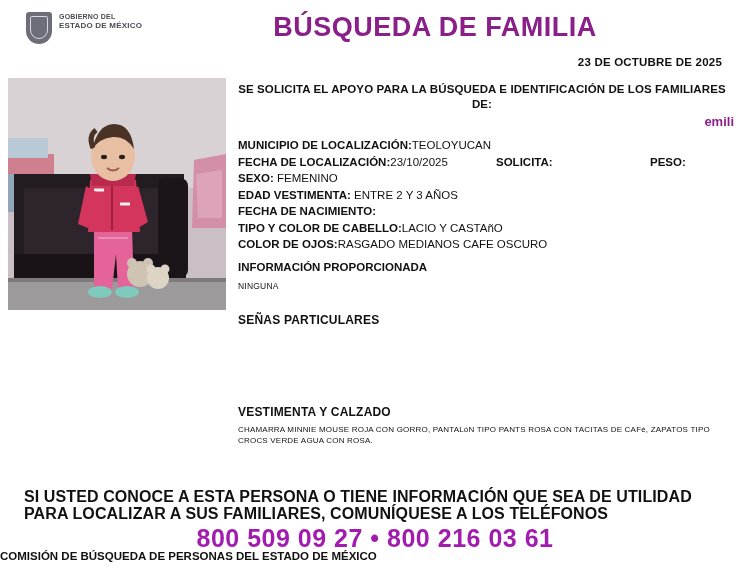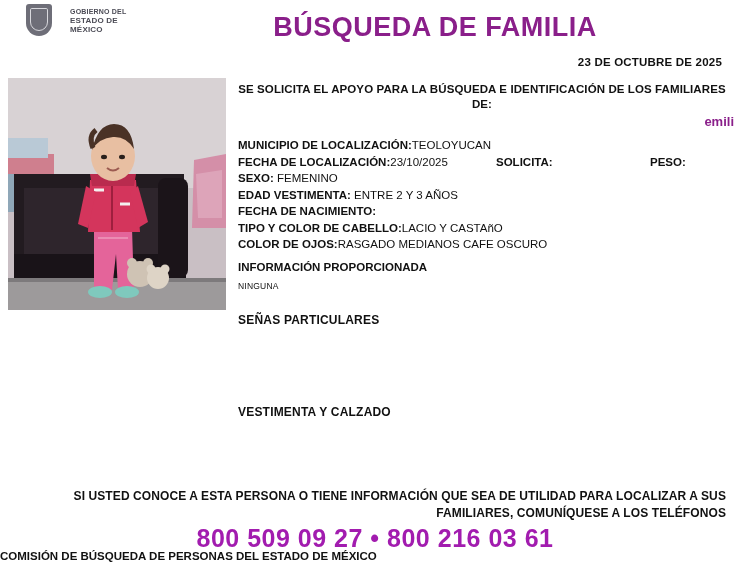--- a/index.html
+++ b/index.html
@@ -24,26 +24,26 @@
   }
 
   
   .header {
     position: relative;
     height: 58px;
   }
   .gov-logo {
     position: absolute;
     left: 26px;
-    top: 2px;
+    top: 12px;
     width: 120px;
     height: 36px;
     display: flex;
-    align-items: center;
-    gap: 18px;
+    align-items: flex-start;
+    gap: 7px;
   }
   .gov-shield {
     width: 26px;
     height: 32px;
     background: #6e6e78;
     border-radius: 3px 3px 13px 13px;
     position: relative;
     flex: none;
   }
   .gov-shield::after {
@@ -189,22 +189,22 @@
     line-height: 11px;
     letter-spacing: .2px;
   }
 
   
   .footer-call {
     position: absolute;
     left: 24px;
     right: 24px;
     top: 488px;
-    text-align: right;
-    font-size: 12px;
+    text-align: left;
+    font-size: 16px;
     font-weight: bold;
     line-height: 17px;
     letter-spacing: .1px;
   }
   .phones {
     position: absolute;
     left: 0;
     right: 0;
     top: 524px;
     text-align: center;
@@ -331,18 +331,19 @@
     <div class="det-row">
       <span class="lbl">COLOR DE OJOS:</span><span class="val">RASGADO MEDIANOS CAFE OSCURO</span>
     </div>
     <div class="info-head">INFORMACIÓN PROPORCIONADA</div>
     <div class="info-val">NINGUNA</div>
   </div>
 
   <div class="senas">SEÑAS PARTICULARES</div>
 
   <div class="vest-head">VESTIMENTA Y CALZADO</div>
+  <div class="vest-val">CHAMARRA MINNIE MOUSE ROJA CON GORRO, PANTALóN TIPO PANTS ROSA CON TACITAS DE CAFé, ZAPATOS TIPO CROCS VERDE AGUA CON ROSA.</div>
 
   <div class="footer-call">SI USTED CONOCE A ESTA PERSONA O TIENE INFORMACIÓN QUE SEA DE UTILIDAD PARA LOCALIZAR A SUS FAMILIARES, COMUNÍQUESE A LOS TELÉFONOS</div>
   <div class="phones">800 509 09 27 • 800 216 03 61</div>
   <div class="footer-org">COMISIÓN DE BÚSQUEDA DE PERSONAS DEL ESTADO DE MÉXICO</div>
 
 </div>
 
 </body></html>

